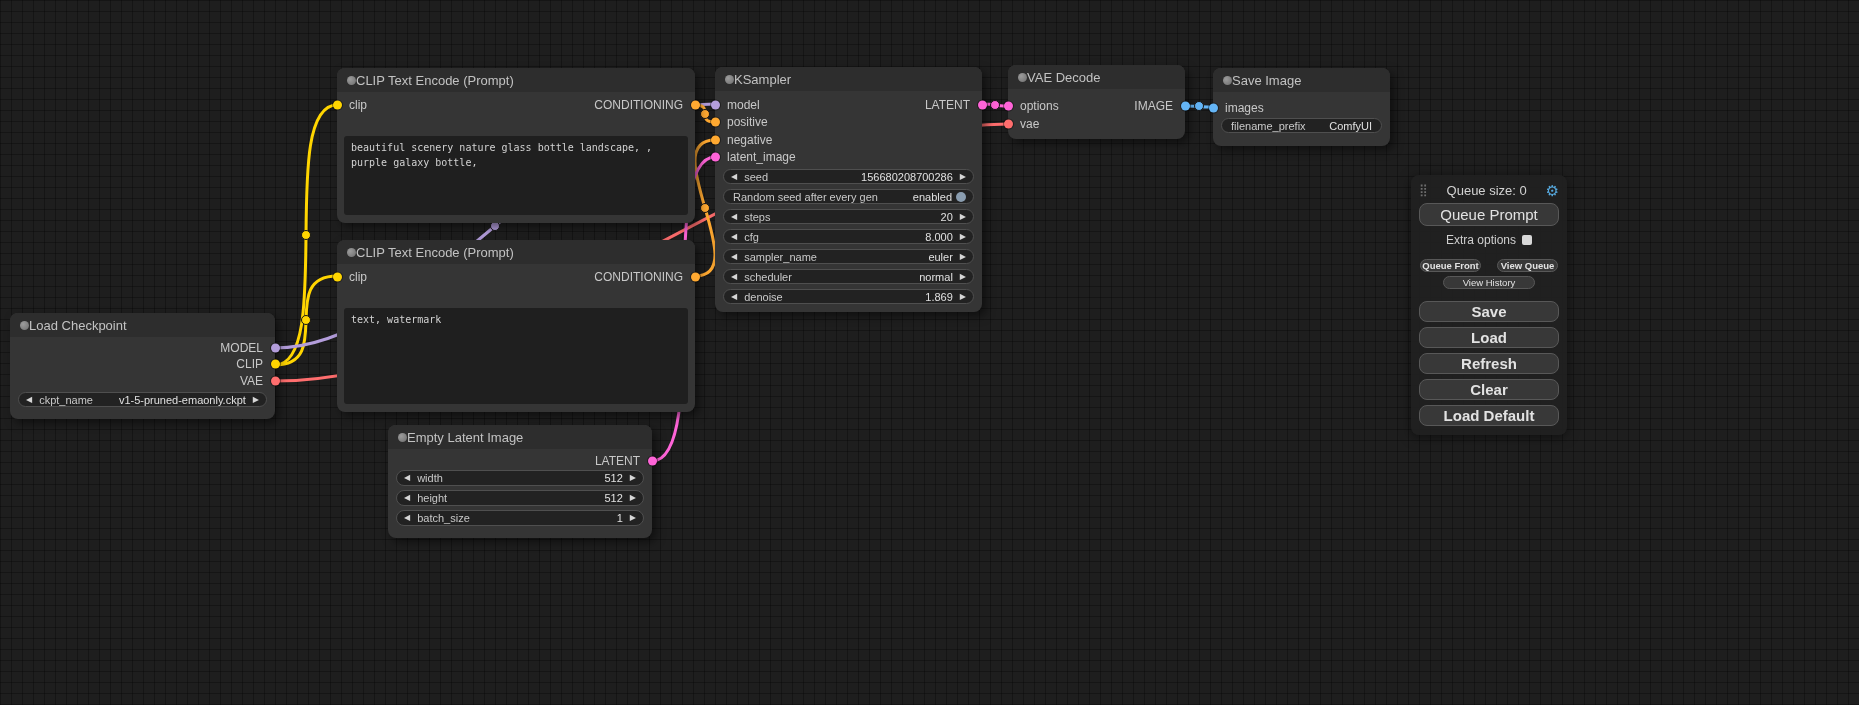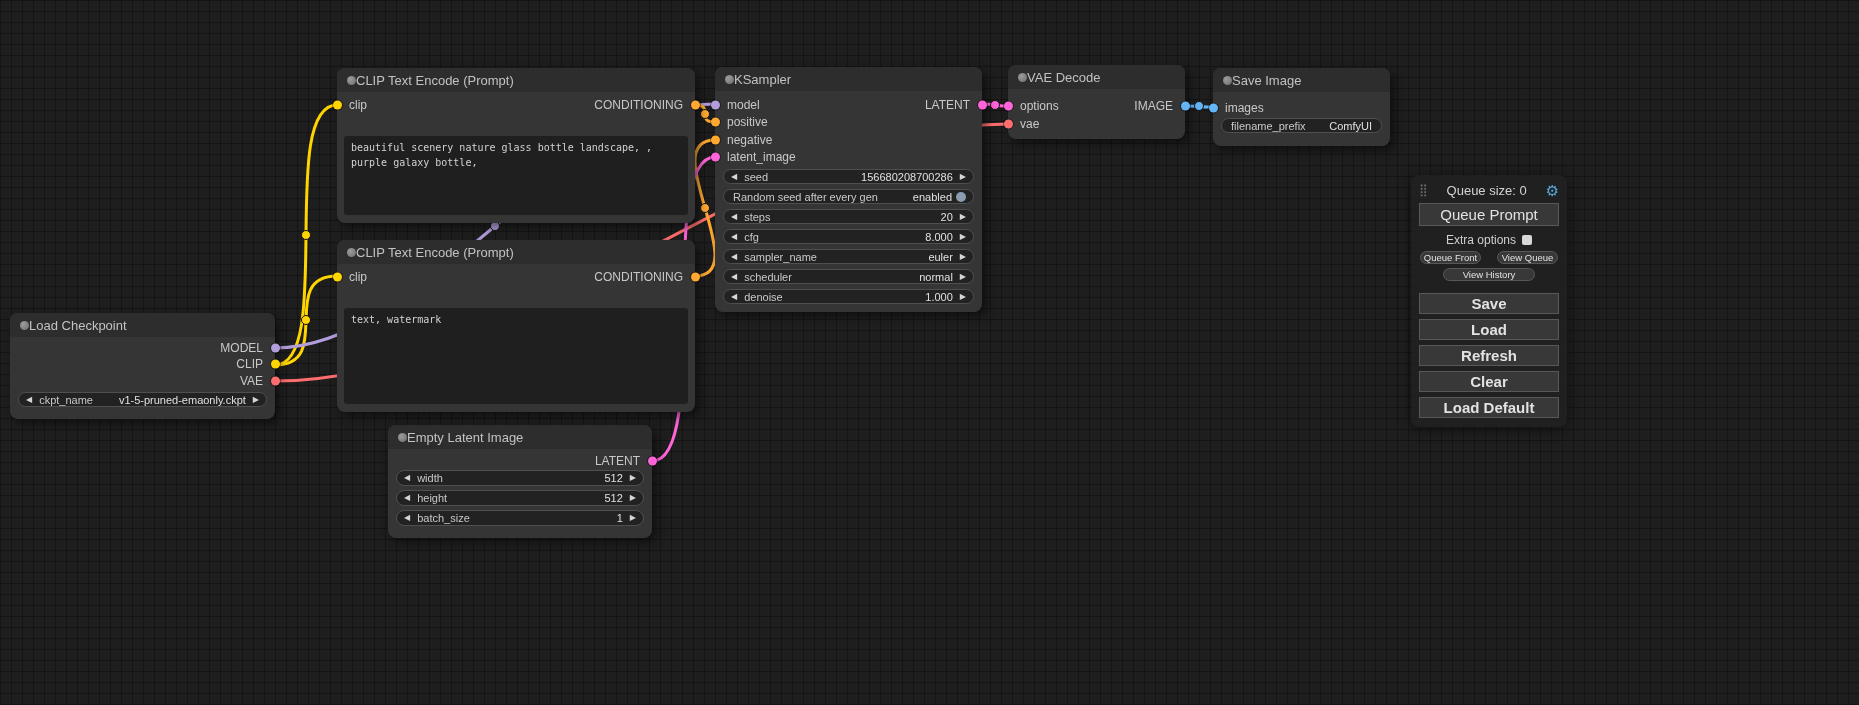--- a/index.html
+++ b/index.html
@@ -80,27 +80,27 @@
   #queue-panel {
     position: absolute; left: 1411px; top: 175px; width: 156px; z-index: 4;
     background: rgba(32,32,32,0.96); border-radius: 8px;
     box-shadow: 0 2px 12px rgba(0,0,0,0.5); padding: 5px 0 9px;
   }
   .qp-header { display: flex; align-items: center; justify-content: space-between; padding: 0 8px; height: 20px; }
   .drag-handle { color: #6e6e6e; font-size: 12px; cursor: move; line-height: 1; }
   .qp-title { font-size: 13px; color: #d2d2d2; }
   .gear-icon { font-size: 15px; cursor: pointer; line-height: 1; }
   .qbtn {
-    background: #383838; border: 1px solid #585858; border-radius: 0; color: #e2e2e2;
+    background: #383838; border: 1px solid #585858; border-radius: 8px; color: #e2e2e2;
     display: flex; align-items: center; justify-content: center; cursor: pointer; white-space: nowrap;
   }
   #queue-prompt-btn { height: 23px; margin: 3px 8px 0; font-size: 15px; }
   .extra-row { display: flex; align-items: center; justify-content: center; gap: 6px; margin-top: 6px; height: 15px; font-size: 12px; color: #cfcfcf; }
   .checkbox { width: 10px; height: 10px; background: #d8d8d8; border-radius: 2px; cursor: pointer; }
-  .small-row { display: flex; gap: 16px; margin: 4px 9px 0; }
+  .small-row { display: flex; gap: 16px; margin: 12px 9px 0; font-weight: bold; }
   .qbtn.small { flex: 1; height: 13px; font-size: 9.5px; border-radius: 7px; }
   .qbtn.vh { width: 92px; height: 13px; font-size: 9.5px; border-radius: 7px; margin: 4px auto 0; }
   .qbtn.big { height: 21px; margin: 5px 8px 0; font-size: 15px; font-weight: bold; }
   .qbtn.first-big { margin-top: 12px; }
 </style>
 </head>
 <body>
 
 <svg class="wires" width="1859" height="705" viewBox="0 0 1859 705">
   <path d="M 275 365 C 335 365, 277 105, 337 105" style="stroke: rgb(255, 213, 0);"></path>
@@ -269,21 +269,21 @@
   </div>
   <div class="widget">
     <span class="arrow">◀</span>
     <span class="wlabel">scheduler</span>
     <span class="wvalue">normal</span>
     <span class="arrow">▶</span>
   </div>
   <div class="widget">
     <span class="arrow">◀</span>
     <span class="wlabel">denoise</span>
-    <span class="wvalue">1.000</span>
+    <span class="wvalue">1.869</span>
     <span class="arrow">▶</span>
   </div>
 </div>
 
 <div class="node" id="n-vae-decode">
   <div class="node-title">
     <span class="collapse-dot"></span>
     <span>VAE Decode</span>
   </div>
   <div style="padding-top:8px">

